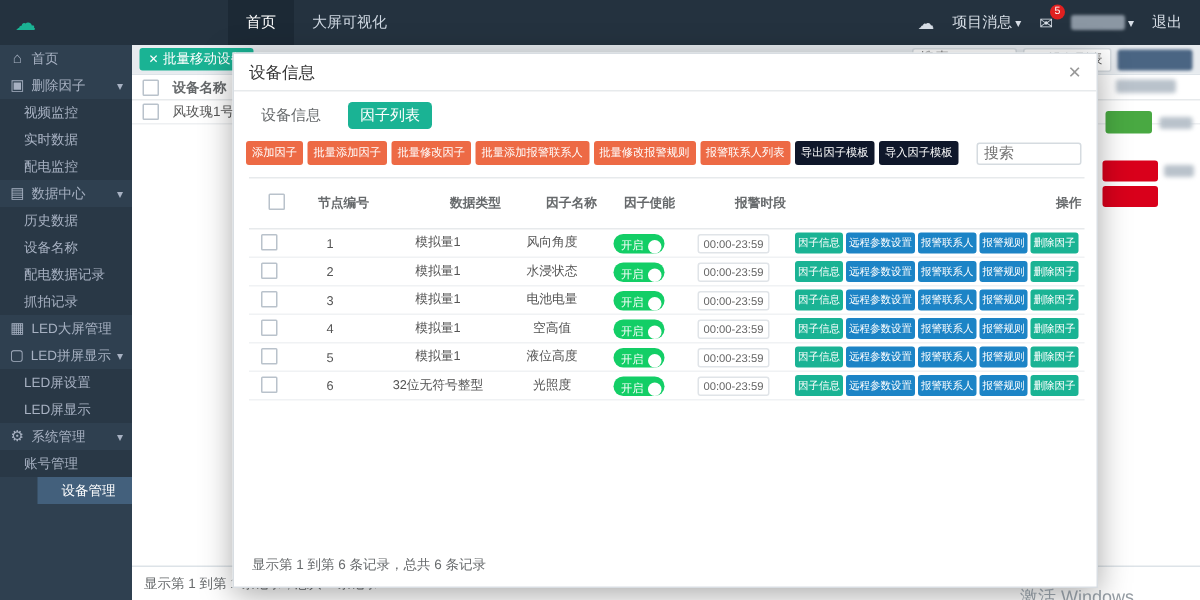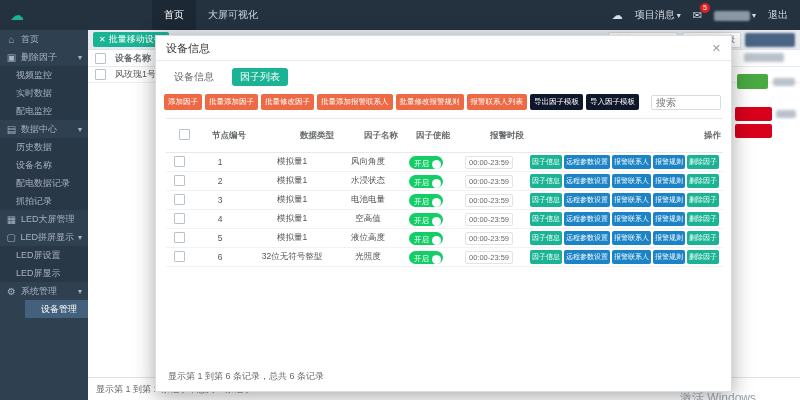--- a/index.html
+++ b/index.html
@@ -177,20 +177,23 @@
           <span>LED屏设置</span>
         </div>
         <div class="side-child">
           <span>LED屏显示</span>
         </div>
         <div class="side-section">
           <span class="s-icon">⚙</span>
           <span>系统管理</span>
           <span class="chev">▾</span>
         </div>
+        <div class="side-child">
+          <span>账号管理</span>
+        </div>
         <div class="side-child active">
           <span>设备管理</span>
         </div>
       </div>
   </aside>
 
   <div class="main-toolbar">
     <button class="btn-teal">
       <span class="bi">✕</span>
       <span>批量移动设备</span>

